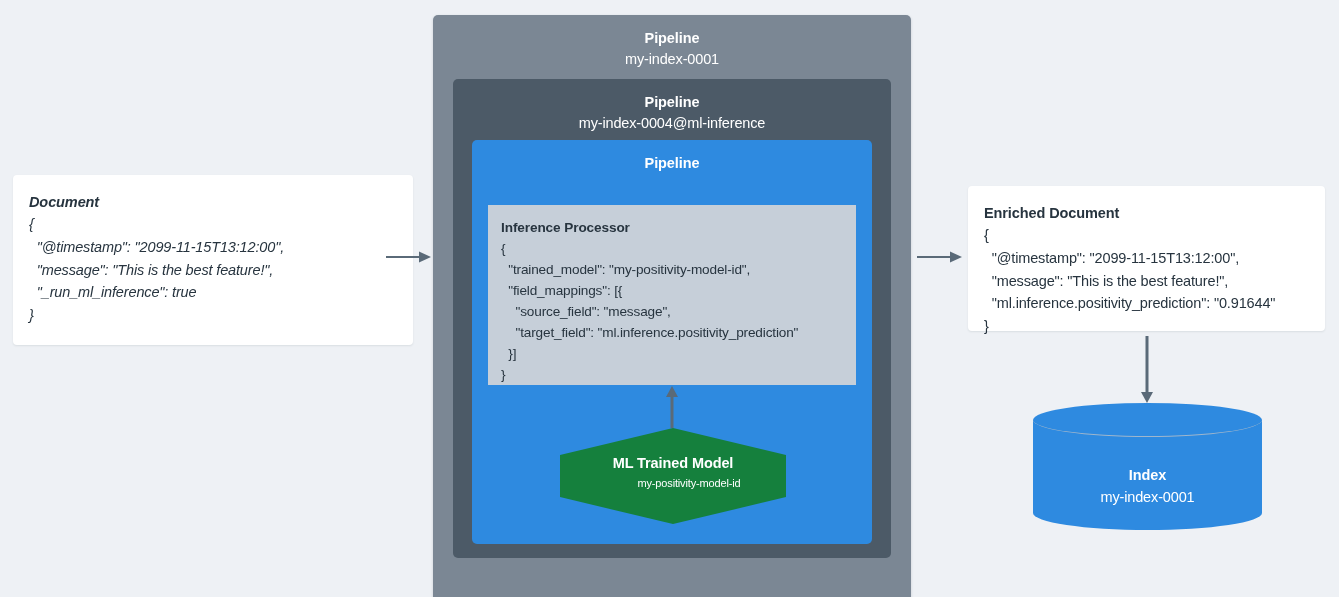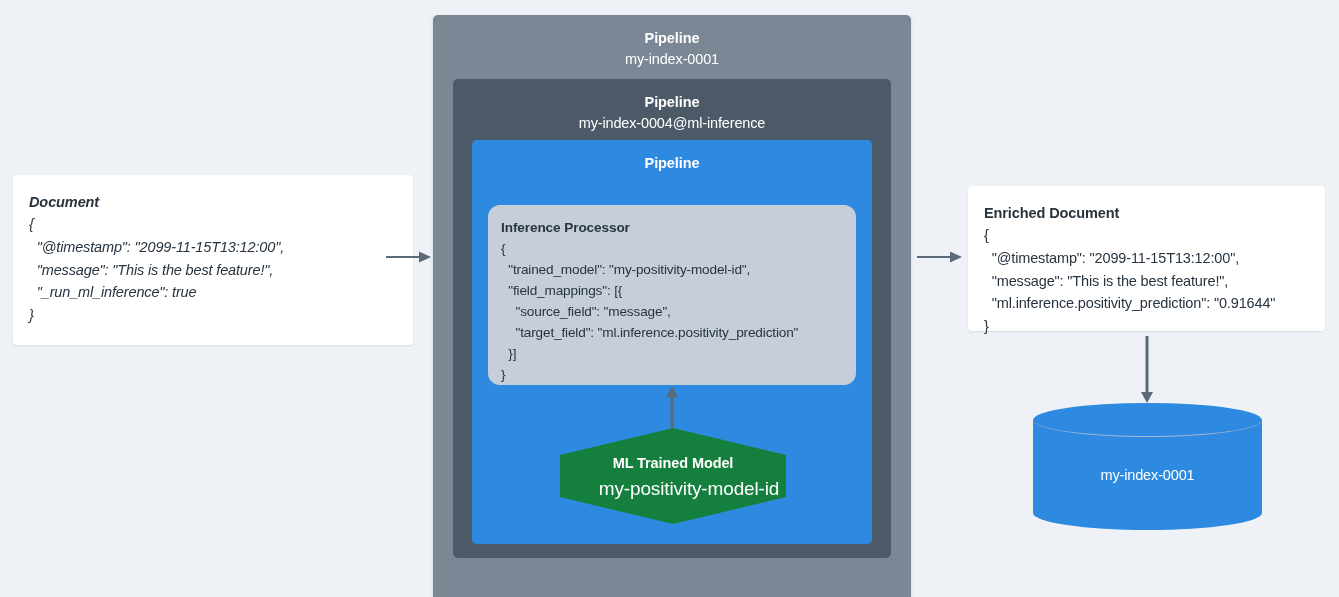--- a/index.html
+++ b/index.html
@@ -105,21 +105,21 @@
   }
 
   
   #inference-processor {
     position: absolute;
     left: 16px;
     top: 65px;
     width: 368px;
     height: 180px;
     background: #c6cfd9;
-    border-radius: 12px;
+    border-radius: 0;
     box-sizing: border-box;
     padding: 12px 0 0 13px;
   }
   #inference-processor .doc-title,
   #inference-processor .doc-line {
     font-size: 13.6px;
     line-height: 1.545;
   }
 
   
@@ -137,21 +137,21 @@
     box-sizing: border-box;
     padding-top: 25px;
   }
   #ml-model-hex .k {
     font-weight: bold;
     font-size: 14.5px;
     line-height: 1.5;
     letter-spacing: -0.1px;
   }
   #ml-model-hex .v {
-    font-size: 19px;
+    font-size: 11px;
     line-height: 1.5;
     letter-spacing: -0.15px;
     padding-left: 32px;
   }
 
   
   #index-cylinder {
     position: absolute;
     left: 1033px;
     top: 403px;
@@ -289,17 +289,18 @@
   <svg class="arrow" style="left:1138px; top:336px;" width="18" height="68">
     <line x1="9" y1="0" x2="9" y2="58" stroke="#5a6a78" stroke-width="3"></line>
     <polygon points="3,56 9,67 15,56" fill="#5a6a78"></polygon>
   </svg>
 
   <div id="index-cylinder">
     <div class="cyl-bottom"></div>
     <div class="cyl-body"></div>
     <div class="cyl-top"></div>
     <div class="cyl-label">
+      <div class="k">Index</div>
       <div class="v">my-index-0001</div>
     </div>
   </div>
 
 </div>
 
 </body></html>

